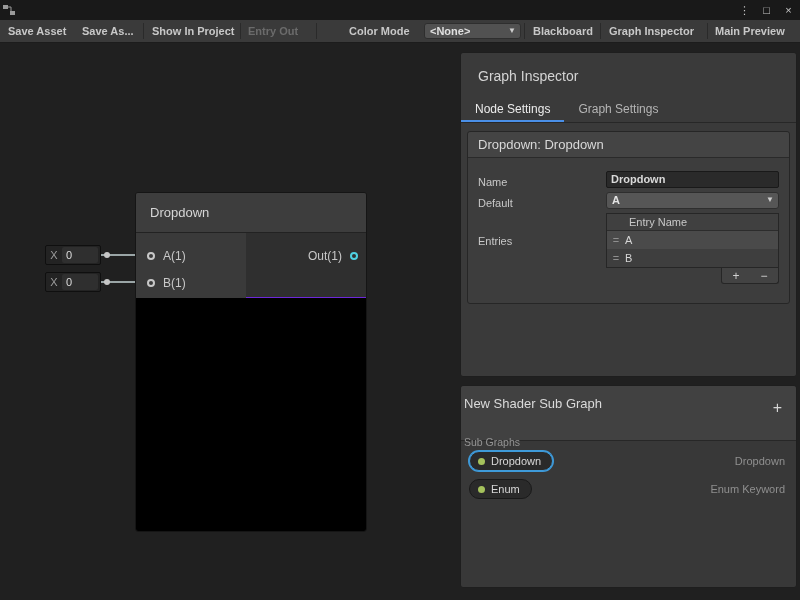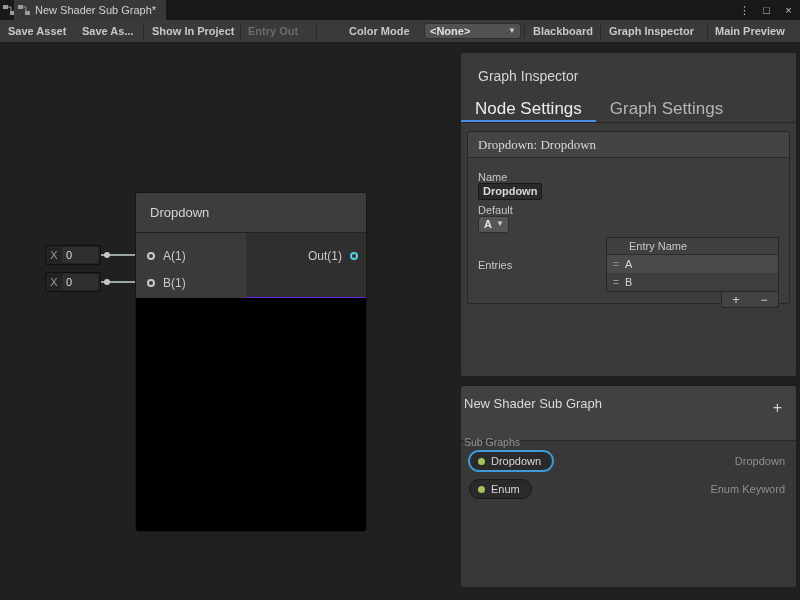--- a/index.html
+++ b/index.html
@@ -46,26 +46,26 @@
   .port-row { position:absolute; height:14px; display:flex; align-items:center; gap:8px; font-size:12px; color:#c8c8c8; }
   .row-a { left:11px; top:16px; } .row-b { left:11px; top:43px; } .row-out { right:8px; top:16px; }
   .port-circle { width:8px; height:8px; border:2px solid #c8c8c8; border-radius:50%; background:transparent; flex:0 0 auto; }
   .port-circle.out { border-color:#4fd0e0; }
   .node-preview { height:233px; background:#000; }
 
   
   .inspector { position:absolute; left:460px; top:9px; width:337px; height:325px; background:#3a3a3a; border:1px solid #1e1e1e; border-radius:3px; }
   .insp-title { padding:15px 17px 13px; font-size:14px; color:#d4d4d4; }
   .insp-tabs { display:flex; height:26px; border-bottom:1px solid #272727; }
-  .insp-tab { padding:0 14px; line-height:24px; font-size:17px; color:#b5b5b5; cursor:default; }
+  .insp-tab { padding:0 14px; line-height:24px; font-size:12px; color:#b5b5b5; cursor:default; }
   .insp-tab.active { color:#ececec; border-bottom:2px solid #4a8fe7; }
   .group-box { position:absolute; left:6px; top:78px; width:323px; height:173px; background:#3d3d3d; border:1px solid #262626; border-radius:3px; }
-  .group-header { height:26px; line-height:26px; background:#444; border-bottom:1px solid #2a2a2a; padding-left:10px; font-size:13px; color:#d8d8d8; border-radius:3px 3px 0 0;font-family:Liberation Serif, serif; }
+  .group-header { height:26px; line-height:26px; background:#444; border-bottom:1px solid #2a2a2a; padding-left:10px; font-size:13px; color:#d8d8d8; border-radius:3px 3px 0 0; }
   .group-body { padding:13px 10px 0 10px; }
-  .prop-row { display:flex; align-items:flex-start; margin-bottom:4px;flex-direction:column; }
+  .prop-row { display:flex; align-items:flex-end; margin-bottom:4px; }
   .prop-label { width:128px; font-size:11px; color:#c8c8c8; }
   .prop-field { flex:1; height:17px; background:#2a2a2a; border:1px solid #191919; border-radius:2px; font-size:11px; color:#dadada; line-height:15px; padding:0 4px; font-weight:bold; }
   .prop-dropdown { flex:1; height:17px; background:#565656; border:1px solid #2e2e2e; border-radius:3px; font-size:11px; color:#e4e4e4; line-height:15px; padding:0 16px 0 5px; position:relative; font-weight:bold; }
   .entries-row { display:flex; margin-top:0; }
   .entries-label { align-self:center; }
   .entry-list { flex:1; border:1px solid #262626; background:#3a3a3a; }
   .entry-header { height:17px; line-height:16px; background:#404040; border-bottom:1px solid #2c2c2c; font-size:11px; color:#c8c8c8; padding-left:22px; }
   .entry-item { height:18px; line-height:18px; font-size:11px; color:#d6d6d6; display:flex; background:#3e3e3e; }
   .entry-item.selected { background:#4a4a4a; }
   .entry-handle { width:18px; text-align:center; color:#8f8f8f; }
@@ -89,28 +89,20 @@
 <body>
 
 <div class="screen">
 
   <div class="titlebar">
     <svg class="app-icon" width="12" height="12">
       <rect x="0" y="1" width="5" height="4" fill="#9a9a9a"></rect>
       <rect x="7" y="7" width="5" height="4" fill="#9a9a9a"></rect>
       <path d="M5 3 H8 V7" stroke="#9a9a9a" fill="none"></path>
     </svg>
-    <div class="doc-tab">
-      <svg width="12" height="12">
-        <rect x="0" y="1" width="5" height="4" fill="#9a9a9a"></rect>
-        <rect x="7" y="7" width="5" height="4" fill="#9a9a9a"></rect>
-        <path d="M5 3 H8 V7" stroke="#9a9a9a" fill="none"></path>
-      </svg>
-      <span class="tab-title">New Shader Sub Graph*</span>
-    </div>
     <div class="win-controls">
       <span class="win-btn">⋮</span>
       <span class="win-btn">□</span>
       <span class="win-btn">×</span>
     </div>
   </div>
 
   <div class="toolbar">
     <div class="tb-item" style="left:2px">Save Asset</div>
     <div class="tb-item" style="left:76px">Save As...</div>

